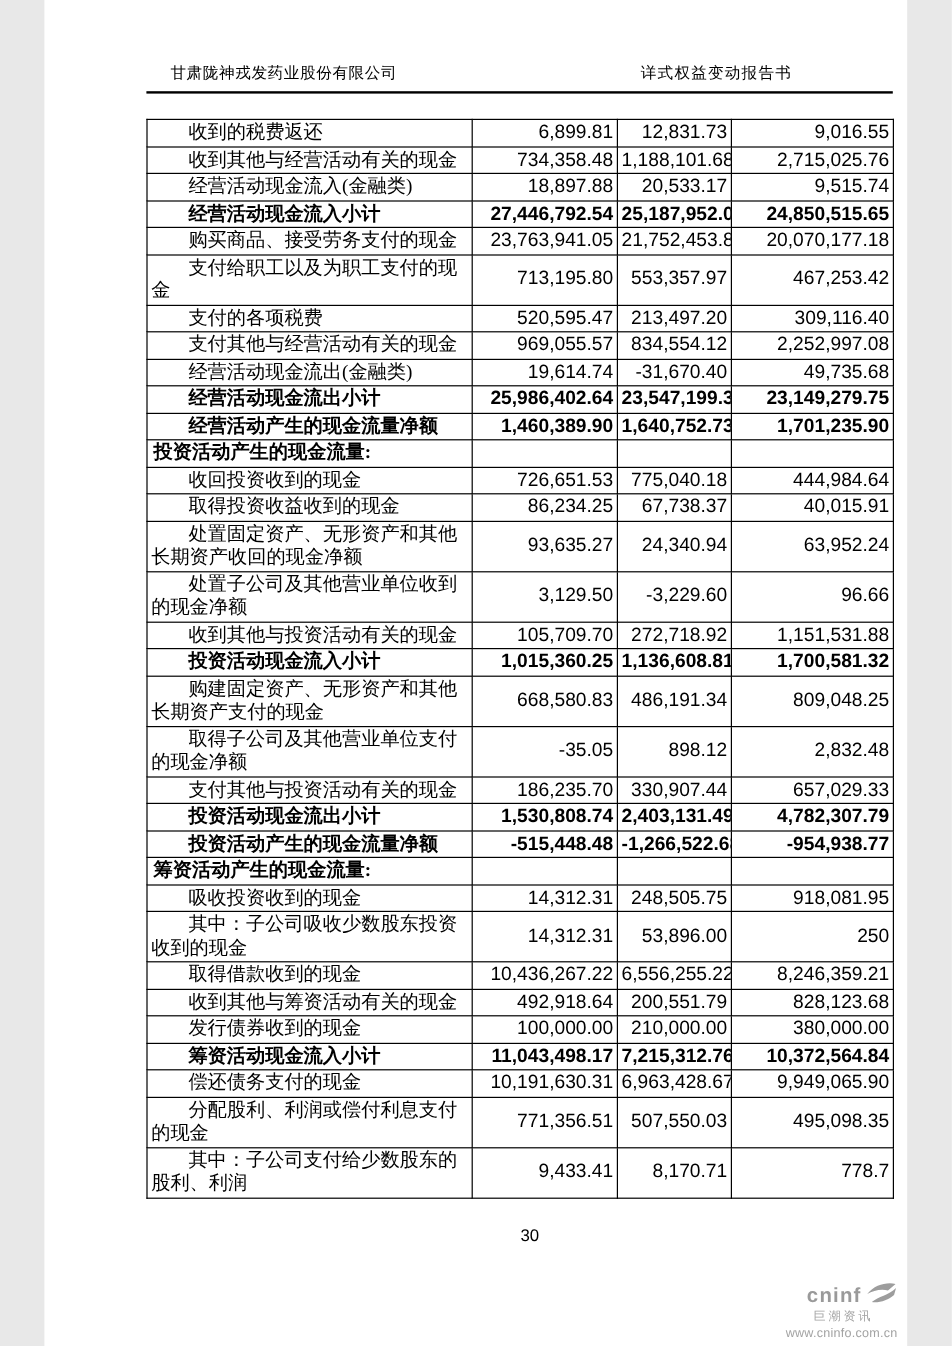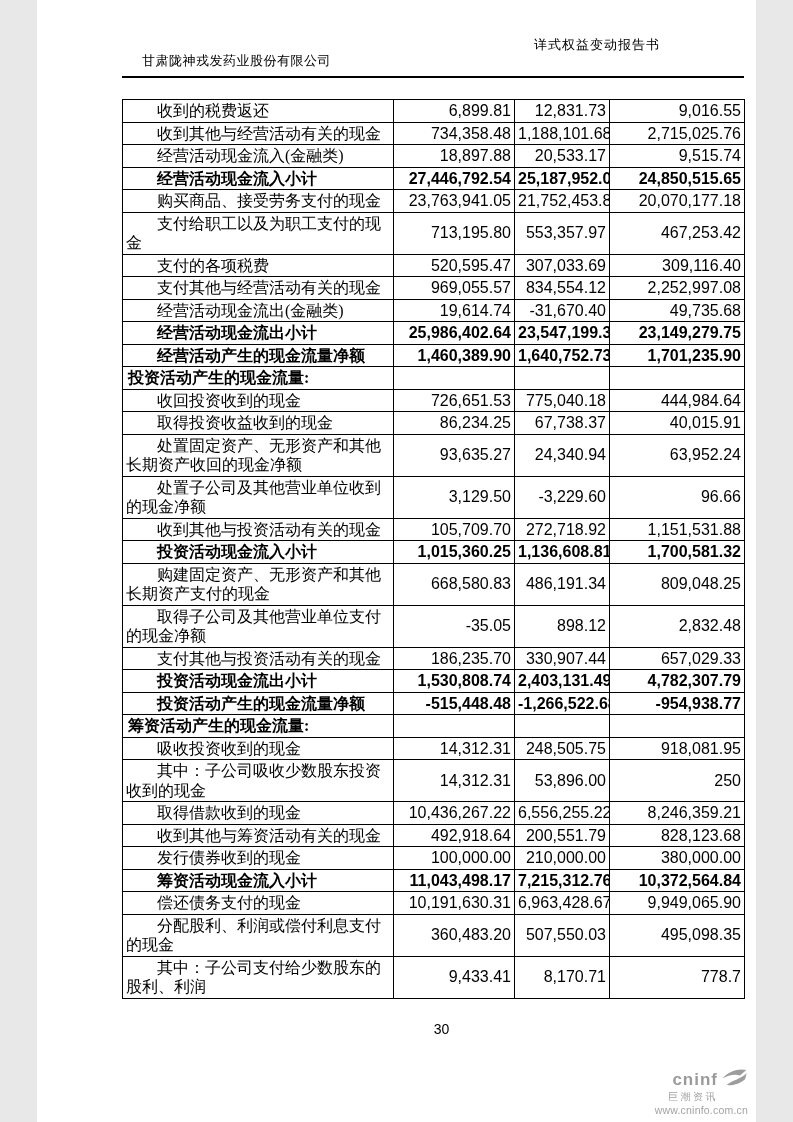--- a/index.html
+++ b/index.html
@@ -12,21 +12,21 @@
     color:#000;
     overflow:hidden;
     margin:0 auto;
   }
   
   .hdr-company {
     position:absolute; left:105px; top:52px;
     font-size:13px; letter-spacing:0.5px;
   }
   .hdr-title {
-    position:absolute; right:96px; top:36px;
+    position:absolute; right:96px; top:52px;
     font-size:13px; letter-spacing:1px;
   }
   .hdr-rule {
     position:absolute; left:85px; top:76px; width:622px;
     border-top:2px solid #000;
   }
   
   table.stmt {
     position:absolute; left:85px; top:99px;
     width:622px;
@@ -59,21 +59,21 @@
     padding-left:27px;
   }
   .logo {
     position:absolute; top:1068px; right:8px;
     color:#9d9d9d; text-align:right;
     font-family:"Liberation Sans", sans-serif;
     line-height:1;
   }
   .logo-top { display:flex; align-items:center; justify-content:flex-end; gap:3px; }
   .logo-brand { font-weight:bold; font-size:17px; letter-spacing:1px; color:#9a9a9a; }
-  .logo-cn { font-size:10px; letter-spacing:2.5px; margin:2px 30px 0 0; color:#a3a3a3; }
+  .logo-cn { font-size:10px; letter-spacing:2.5px; margin:2px 20px 0 0; color:#a3a3a3; }
   .logo-url { font-size:10.5px; margin-top:3px; color:#a3a3a3; letter-spacing:0.2px; }
 </style>
 </head>
 <body>
 
 <div class="page">
 
   <div class="hdr-company">甘肃陇神戎发药业股份有限公司</div>
   <div class="hdr-title">详式权益变动报告书</div>
   <div class="hdr-rule"></div>
@@ -118,21 +118,21 @@
         </tr>
         <tr>
           <td class="lbl">支付给职工以及为职工支付的现金</td>
           <td class="num">713,195.80</td>
           <td class="num">553,357.97</td>
           <td class="num">467,253.42</td>
         </tr>
         <tr>
           <td class="lbl">支付的各项税费</td>
           <td class="num">520,595.47</td>
-          <td class="num">307,033.69</td>
+          <td class="num">213,497.20</td>
           <td class="num">309,116.40</td>
         </tr>
         <tr>
           <td class="lbl">支付其他与经营活动有关的现金</td>
           <td class="num">969,055.57</td>
           <td class="num">834,554.12</td>
           <td class="num">2,252,997.08</td>
         </tr>
         <tr>
           <td class="lbl">经营活动现金流出(金融类)</td>
@@ -267,21 +267,21 @@
           <td class="num">10,372,564.84</td>
         </tr>
         <tr>
           <td class="lbl">偿还债务支付的现金</td>
           <td class="num">10,191,630.31</td>
           <td class="num">6,963,428.67</td>
           <td class="num">9,949,065.90</td>
         </tr>
         <tr>
           <td class="lbl">分配股利、利润或偿付利息支付的现金</td>
-          <td class="num">360,483.20</td>
+          <td class="num">771,356.51</td>
           <td class="num">507,550.03</td>
           <td class="num">495,098.35</td>
         </tr>
         <tr>
           <td class="lbl">其中：子公司支付给少数股东的股利、利润</td>
           <td class="num">9,433.41</td>
           <td class="num">8,170.71</td>
           <td class="num">778.7</td>
         </tr>
       </tbody>

